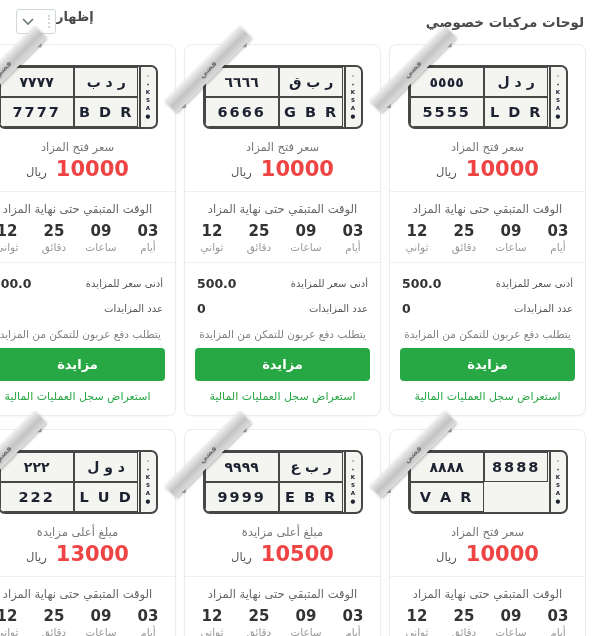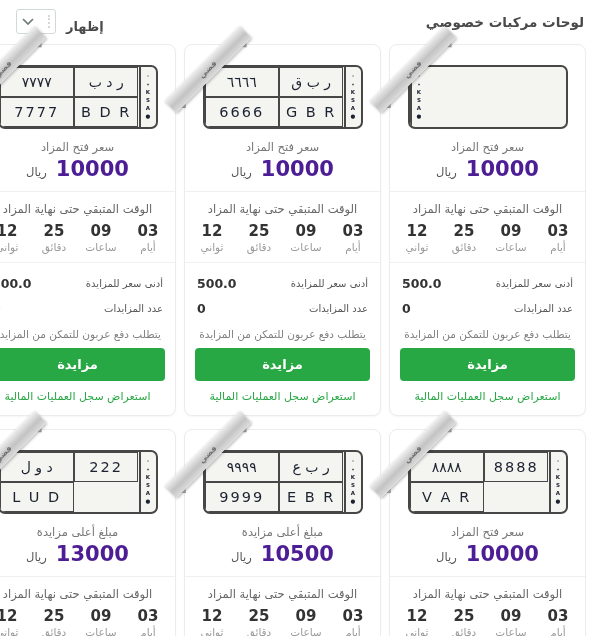--- a/index.html
+++ b/index.html
@@ -2,21 +2,21 @@
 <html lang="ar" dir="rtl"><head>
 <meta charset="utf-8">
 <style>
   * { box-sizing: border-box; margin: 0; padding: 0; }
   html, body { width: 600px; height: 636px; overflow: hidden; background: #fff;
     font-family: "DejaVu Sans", sans-serif; direction: rtl; }
   
   .topbar { display: flex; justify-content: space-between; align-items: center;
     padding: 9px 16px 6px 16px; }
   .title { font-size: 13.5px; font-weight: 700; color: #4a4a4a; margin-left: 14px; }
-  .show-group { display: flex; align-items: flex-end; gap: 10px; }
+  .show-group { display: flex; align-items: flex-start; gap: 0; }
   .show-label { font-size: 13px; font-weight: 700; color: #4a4a4a; }
   .size-select { width: 40px; height: 25px; background: #fff; border: 1px solid #cfdad4;
     border-radius: 3px; display: flex; align-items: center; justify-content: space-between;
     padding: 0 5px; cursor: pointer; }
   .dots { height: 13px; border-left: 2px dotted #d6d6d6; width: 2px; }
   .chev { width: 12px; height: 7px; display: block; }
   
   .cards { display: grid; grid-template-columns: repeat(3, 1fr); gap: 13px 8px;
     padding: 4px 14px 0 8px; }
   .card { position: relative; background: #fff; border: 1px solid #ececec; border-radius: 8px;
@@ -28,30 +28,30 @@
     box-shadow: 0 1px 3px rgba(0,0,0,.3); color: #6f6f6f; font-size: 8px; font-weight: 700; }
   .ribbon::before, .ribbon::after { content: ""; position: absolute; top: 100%;
     border: 3px solid transparent; border-top-color: #8f8f8f; }
   .ribbon::before { left: 7px; } .ribbon::after { right: 7px; }
   
   .plate { direction: ltr; display: flex; width: 160px; height: 64px; margin: 12px auto 0;
     background: #f4f4f1; border: 2px solid #474747; border-radius: 7px; overflow: hidden; }
   .plate-main { flex: 1; display: grid; grid-template-columns: 1.15fr 1fr;
     grid-template-rows: 1fr 1fr; }
   .p-cell { display: flex; align-items: center; justify-content: center;
-    border: 1px solid #474747; font-weight: 400; color: #1c2230; letter-spacing: 2px; }
+    border: 1px solid #474747; font-weight: 700; color: #1c2230; letter-spacing: 2px; }
   .p-cell.ar { font-size: 14px; } .p-cell.en { font-size: 14.5px; font-family: "DejaVu Sans", sans-serif; }
   .plate-strip { width: 17px; border-left: 2px solid #474747; display: flex; align-items: center;
     justify-content: center; text-align: center; font-size: 5.5px; line-height: 1.45;
     font-weight: 700; color: #1c2230; white-space: pre-line; }
   
   .price-sec { text-align: center; }
   .price-label { margin-top: 11px; font-size: 11.5px; color: #777; }
   .price-row { margin: 3px 0 10px; }
-  .amount { font-size: 21px; font-weight: 700; color: #4c1d95; letter-spacing: .5px; }
+  .amount { font-size: 21px; font-weight: 700; color: #ef4444; letter-spacing: .5px; }
   .currency { font-size: 11.5px; color: #555; margin-right: 4px; }
   .hr { border-top: 1px solid #f0f0f0; margin: 0 -10px; }
   
   .count-sec { text-align: center; padding: 10px 0 9px; }
   .count-title { font-size: 11.5px; color: #666; margin-bottom: 6px; }
   .count-row { display: flex; justify-content: center; gap: 13px; }
   .count-col { min-width: 34px; }
   .cv { font-size: 15px; font-weight: 700; color: #333; }
   .cl { font-size: 10.5px; color: #9a9a9a; margin-top: 1px; }
   
@@ -82,20 +82,26 @@
     </button>
   </div>
 </header>
 
 <main class="cards" id="cards">
   <article class="card">
     <div class="ribbon">
       <span>فضي</span>
     </div>
     <div class="plate">
+      <div class="plate-main">
+        <div class="p-cell ar">٥٥٥٥</div>
+        <div class="p-cell ar">ر د ل</div>
+        <div class="p-cell en">5555</div>
+        <div class="p-cell en">L D R</div>
+      </div>
       <div class="plate-strip">·
 ٭
 K
 S
 A
 ●</div>
     </div>
     <div class="price-sec">
       <div class="price-label">سعر فتح المزاد</div>
       <div class="price-row">
@@ -365,20 +371,21 @@
     </div>
 
   </article>
 
   <article class="card">
     <div class="ribbon">
       <span>فضي</span>
     </div>
     <div class="plate">
       <div class="plate-main">
+        <div class="p-cell ar">٢٢٢</div>
         <div class="p-cell ar">د و ل</div>
         <div class="p-cell en">222</div>
         <div class="p-cell en">L U D</div>
       </div>
       <div class="plate-strip">·
 ٭
 K
 S
 A
 ●</div>

